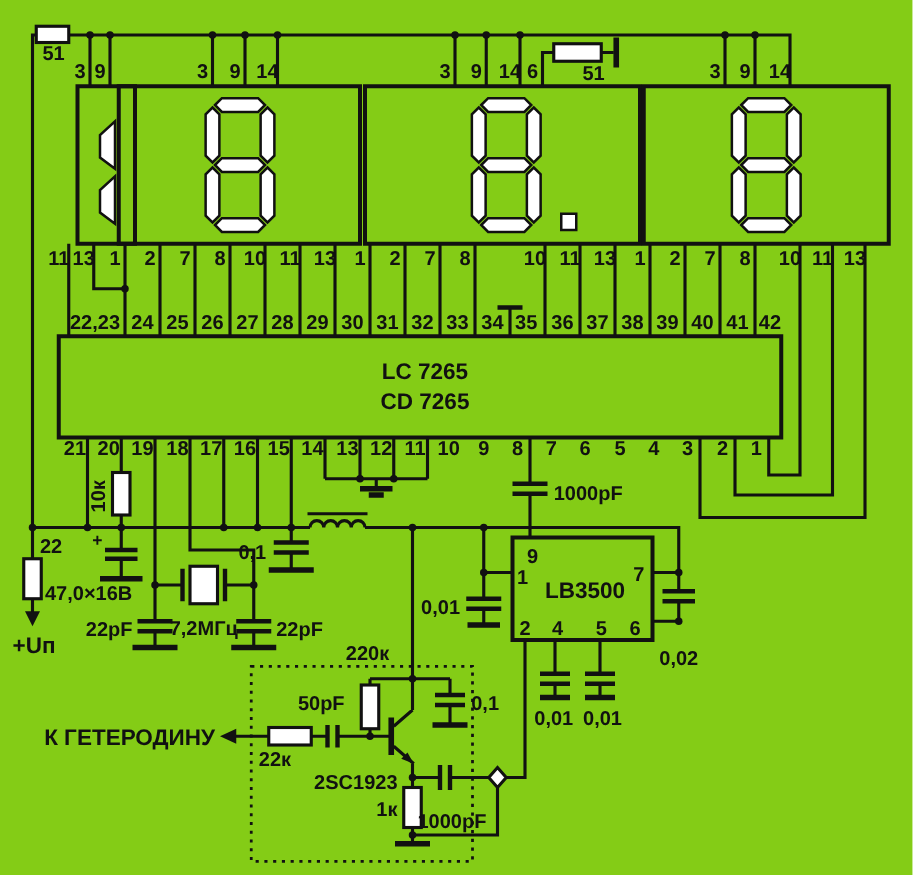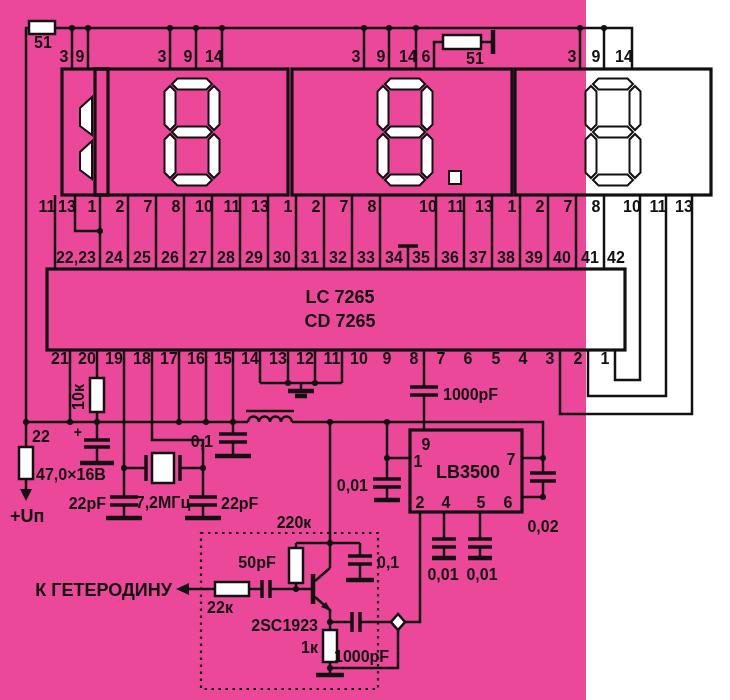--- a/index.html
+++ b/index.html
@@ -1,16 +1,16 @@
 <!DOCTYPE html>
 <html><head>
 <meta charset="utf-8">
 <style>
   html,body{margin:0;padding:0;background:#fff}
-  .stage{width:586px;height:700px;background:#ec4899;position:relative}
+  .stage{width:730px;height:700px;background:#84cc16;position:relative}
   svg text{font-family:"Liberation Sans","DejaVu Sans",sans-serif;font-weight:bold;fill:#111}
   .pin{font-size:16px}
   .comp{font-size:16px}
   .big{font-size:18px}
   .small{font-size:14px}
   .wire{stroke:#111;stroke-width:2.5;fill:none}
   .plate{stroke:#111;stroke-width:3.5;fill:none}
   .gnd{stroke:#111;stroke-width:4.5;fill:none}
   .boxthick{fill:none;stroke:#111;stroke-width:3.2}
   .part{fill:#fff;stroke:#111;stroke-width:2.5}

